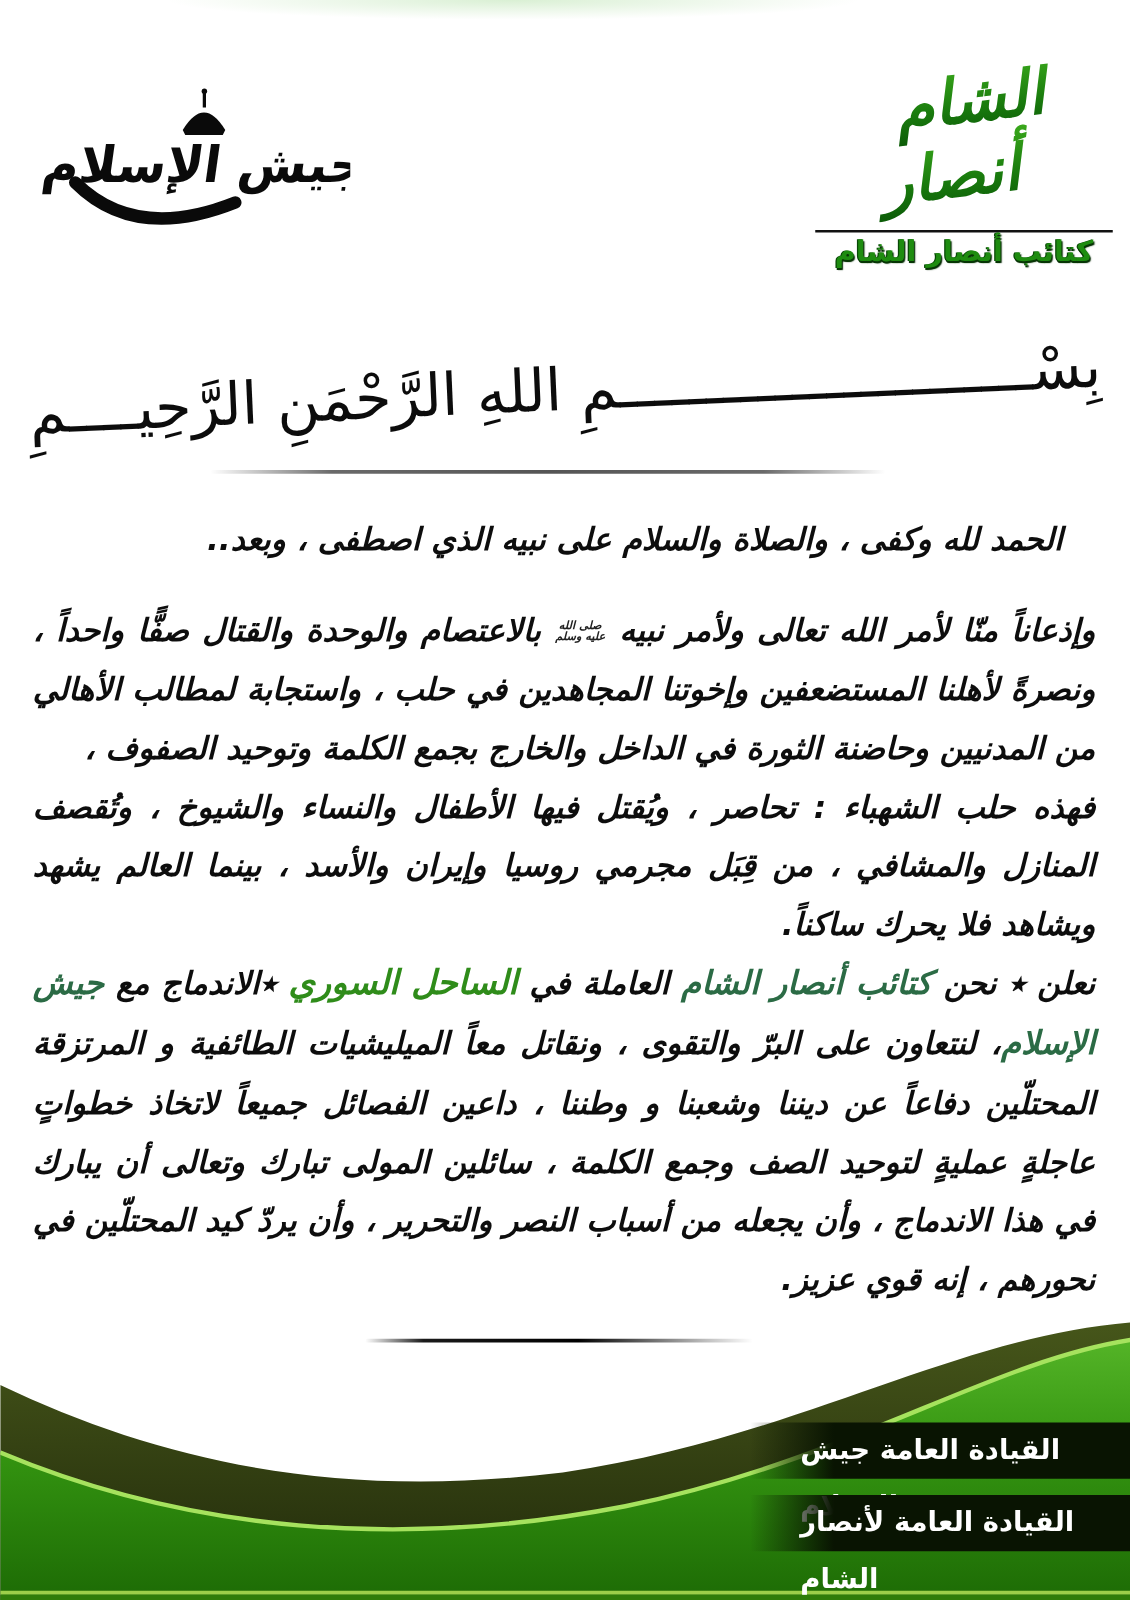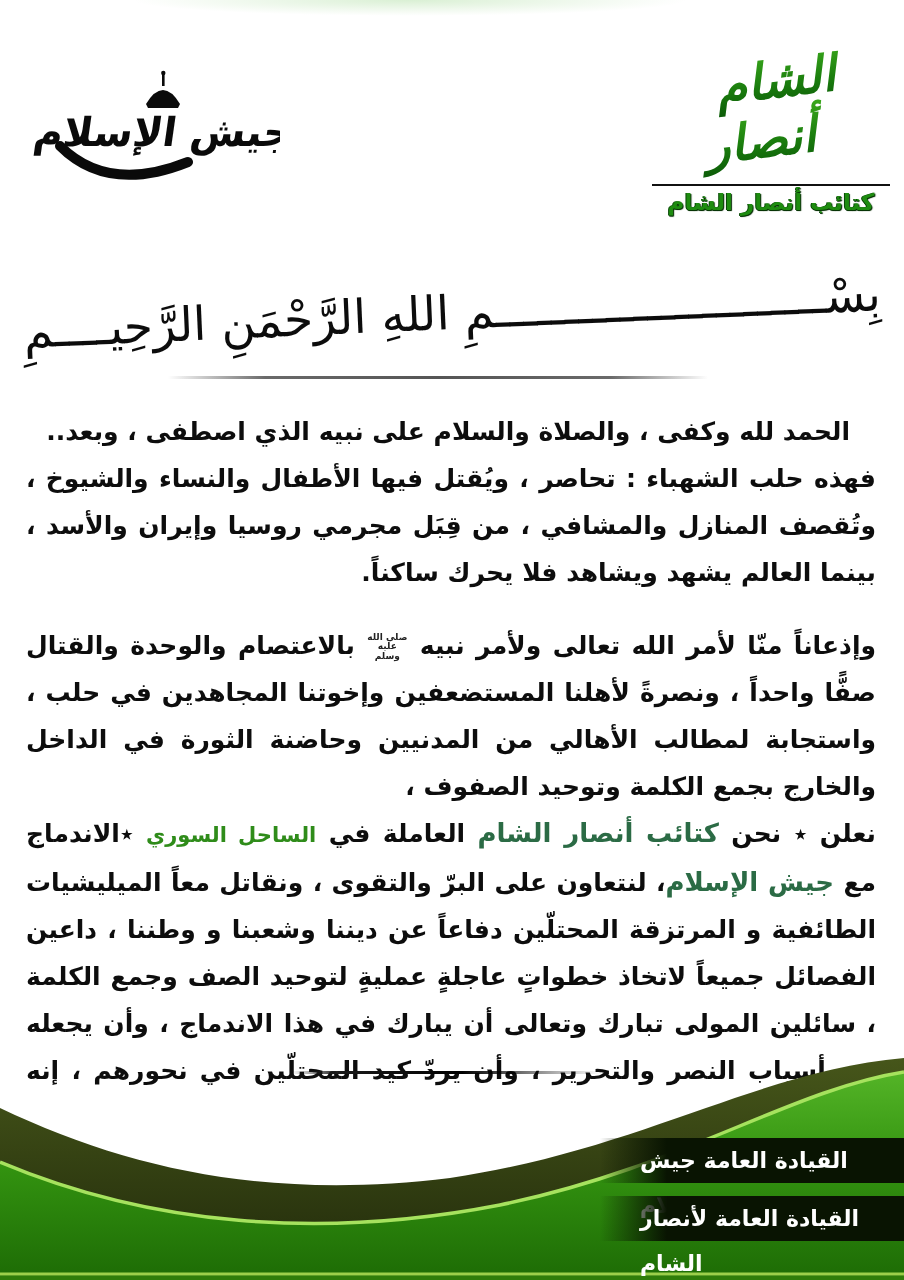--- a/index.html
+++ b/index.html
@@ -28,27 +28,27 @@
     transform:rotate(-2.5deg);line-height:110px;
   }
   .bismillah-divider{
     position:absolute;left:168px;top:376px;width:540px;height:3px;border-radius:2px;
     background:linear-gradient(to right, rgba(0,0,0,0) 0%, #6a6a6a 18%, #555 50%, #6a6a6a 82%, rgba(0,0,0,0) 100%);
   }
   
   .statement{
     position:absolute;top:408px;left:26px;right:28px;
     font-size:25px;font-weight:700;color:#0d0d0d;
-    line-height:47px;text-align:justify;
+    line-height:47px;text-align:justify;font-style:italic;
   }
   .para{margin:0;}
   .para.gap-before{margin-top:26px;}
   .indent{text-indent:26px;}
   .seg-green-dark{color:#2b6b45;font-size:26px;}
-  .seg-green-bright{color:#2f8c1a;font-size:21px;}
+  .seg-green-bright{color:#2f8c1a;font-size:27px;}
   .saw{
     display:inline-block;width:42px;font-size:9px;line-height:9.5px;font-weight:700;
     text-align:center;vertical-align:middle;color:#222;
   }
   
   .pre-footer-divider{
     position:absolute;left:292px;top:1071px;width:310px;height:3px;border-radius:2px;
     background:linear-gradient(to right, rgba(0,0,0,0) 0%, #1a1a1a 15%, #000 55%, rgba(0,0,0,0.25) 88%, rgba(0,0,0,0) 100%);
   }
   
@@ -105,24 +105,24 @@
     <div class="ansar-caption-wrap">
       <div class="ansar-caption">كتائب أنصار الشام</div>
     </div>
   </div>
 
   <div class="bismillah">بِسْــــــــــــــــــــــــمِ اللهِ الرَّحْمَنِ الرَّحِيــــمِ</div>
   <div class="bismillah-divider"></div>
 
   <div class="statement">
     <p class="para indent">الحمد لله وكفى ، والصلاة والسلام على نبيه الذي اصطفى ، وبعد..</p>
-    <p class="para">فهذه حلب الشهباء : تحاصر ، ويُقتل فيها الأطفال والنساء والشيوخ ، وتُقصف المنازل والمشافي ، من قِبَل مجرمي روسيا وإيران والأسد ، بينما العالم يشهد ويشاهد فلا يحرك ساكناً.</p>
     <p class="para gap-before">
       <span>وإذعاناً منّا لأمر الله تعالى ولأمر نبيه </span><span class="saw">صلى الله عليه وسلم</span><span> بالاعتصام والوحدة والقتال صفًّا واحداً ، ونصرةً لأهلنا المستضعفين وإخوتنا المجاهدين في حلب ، واستجابة لمطالب الأهالي من المدنيين وحاضنة الثورة في الداخل والخارج بجمع الكلمة وتوحيد الصفوف ،</span>
     </p>
+    <p class="para">فهذه حلب الشهباء : تحاصر ، ويُقتل فيها الأطفال والنساء والشيوخ ، وتُقصف المنازل والمشافي ، من قِبَل مجرمي روسيا وإيران والأسد ، بينما العالم يشهد ويشاهد فلا يحرك ساكناً.</p>
     <p class="para">
       <span>نعلن ٭ نحن </span><span class="seg-green-dark">كتائب أنصار الشام</span><span> العاملة في </span><span class="seg-green-bright">الساحل السوري</span><span> ٭الاندماج مع </span><span class="seg-green-dark">جيش الإسلام</span><span>، لنتعاون على البرّ والتقوى ، ونقاتل معاً الميليشيات الطائفية و المرتزقة المحتلّين دفاعاً عن ديننا وشعبنا و وطننا ، داعين الفصائل جميعاً لاتخاذ خطواتٍ عاجلةٍ عمليةٍ لتوحيد الصف وجمع الكلمة ، سائلين المولى تبارك وتعالى أن يبارك في هذا الاندماج ، وأن يجعله من أسباب النصر والتحرير ، وأن يردّ كيد المحتلّين في نحورهم ، إنه قوي عزيز.</span>
     </p>
   </div>
 
   <div class="pre-footer-divider"></div>
 
   <div class="footer">
     <svg width="904" height="230" viewBox="0 0 904 230" xmlns="http://www.w3.org/2000/svg">
       <defs>

